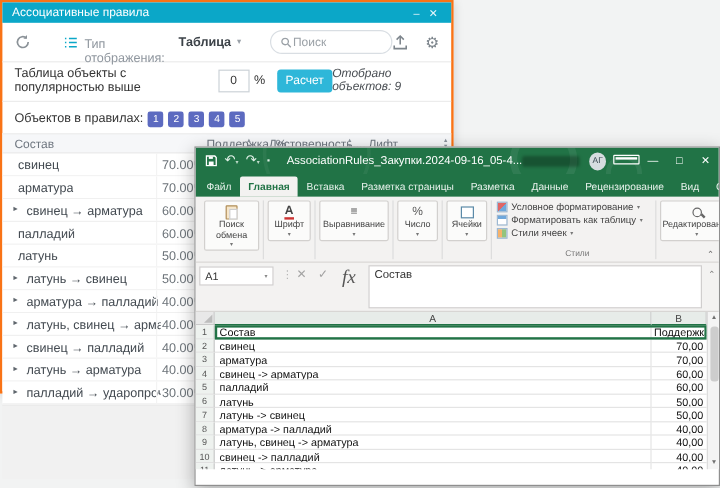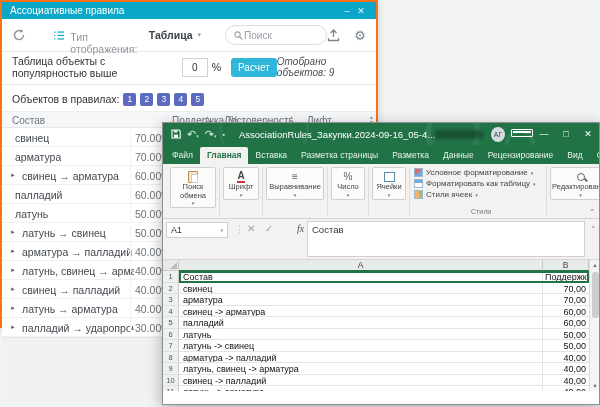--- a/index.html
+++ b/index.html
@@ -110,21 +110,21 @@
   .mag-ic::after { content:""; position:absolute; width:4px; height:1.5px; background:#666; transform:rotate(45deg);
                    right:-4px; bottom:-1px; }
 
   .xl-formula { height:41px; background:#f3f2f1; border-bottom:1px solid #d8d6d4; position:relative; }
   .namebox { position:absolute; left:3px; top:3px; width:62px; height:16px; background:#fff;
              border:1px solid #d0cece; font-size:9px; color:#333; display:flex; align-items:center; padding:0 4px; }
   .namebox .chev { margin-left:auto; font-size:5px; color:#888; }
   .fx-dots { position:absolute; left:72px; top:5px; color:#b5b5b5; font-size:9px; }
   .fxbtn { position:absolute; top:4px; font-size:10px; color:#a2a2a2; }
   .fx-x { left:84px; } .fx-ok { left:102px; }
-  .fx-fx { left:134px; font-style:italic; font-family:"Liberation Serif", serif; color:#555; font-size:10px;text-align:center; }
+  .fx-fx { left:122px; font-style:italic; font-family:"Liberation Serif", serif; color:#555; font-size:16px;text-align:center; }
   .fm-input { position:absolute; left:144px; top:2px; width:278px; height:36px; background:#fff;
               border:1px solid #d0cece; font-size:9.5px; color:#333; padding:2px 4px; }
   .fm-chev { position:absolute; right:3px; top:6px; font-size:7px; color:#777; }
 
   .xl-grid { position:relative; height:131px; background:#fff; }
   .gcorner { position:absolute; left:0; top:0; width:16px; height:11px; background:#e8e8e8;
              border-right:1px solid #c9c9c9; border-bottom:1px solid #c9c9c9; }
   .gcorner::after { content:""; position:absolute; right:1px; bottom:1px; border-left:7px solid transparent;
                     border-bottom:7px solid #bdbdbd; }
   .ghead { position:absolute; top:0; height:11px; background:#e7ece9; border-right:1px solid #c9c9c9;

